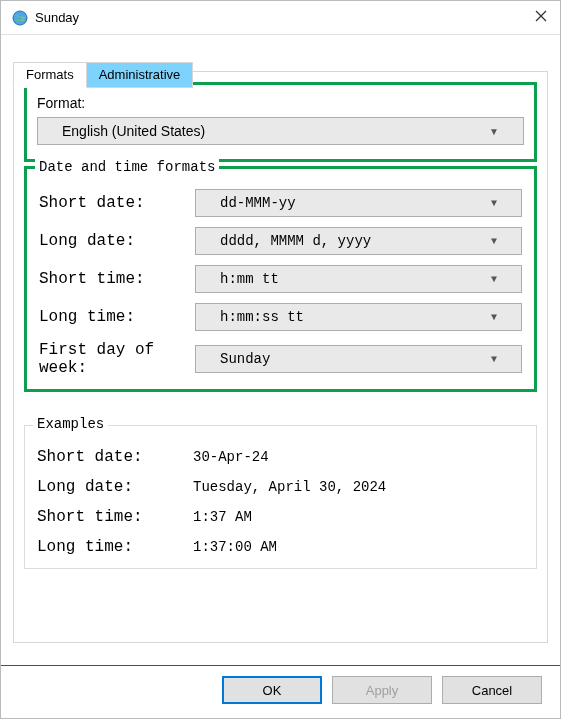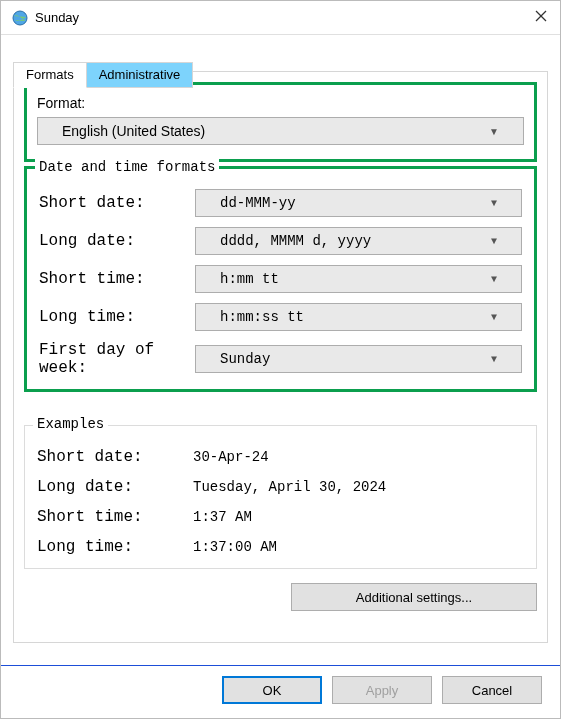--- a/index.html
+++ b/index.html
@@ -220,23 +220,20 @@
     <div class="row">
       <div class="lab">Short time:</div>
       <div class="val">1:37 AM</div>
     </div>
     <div class="row">
       <div class="lab">Long time:</div>
       <div class="val">1:37:00 AM</div>
     </div>
   </div>
 
-  <div class="btn-row">
-    <button class="btn wide">Additional settings...</button>
-  </div>
 
 </div>
 
 <div class="btn-row bottom">
   <button class="btn primary">OK</button>
   <button class="btn disabled">Apply</button>
   <button class="btn">Cancel</button>
 </div>
 
 </body></html>

